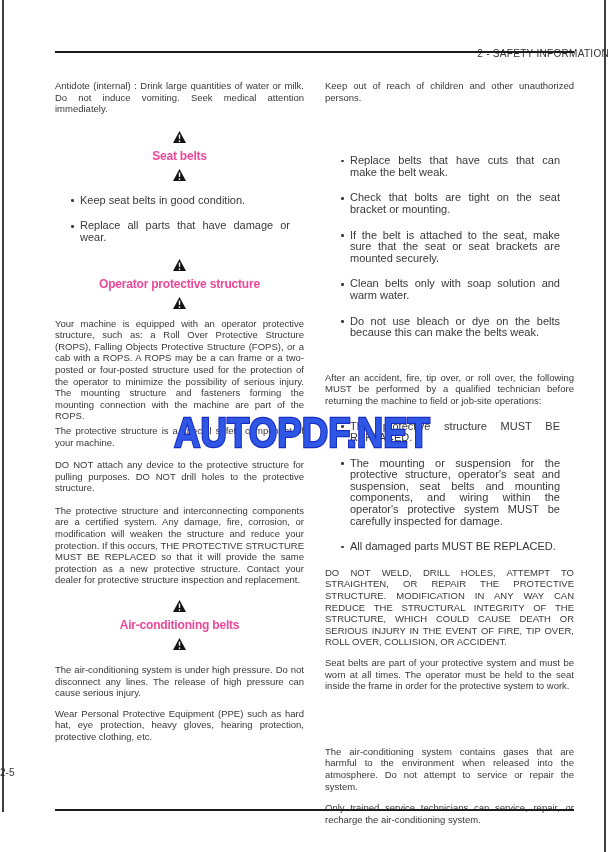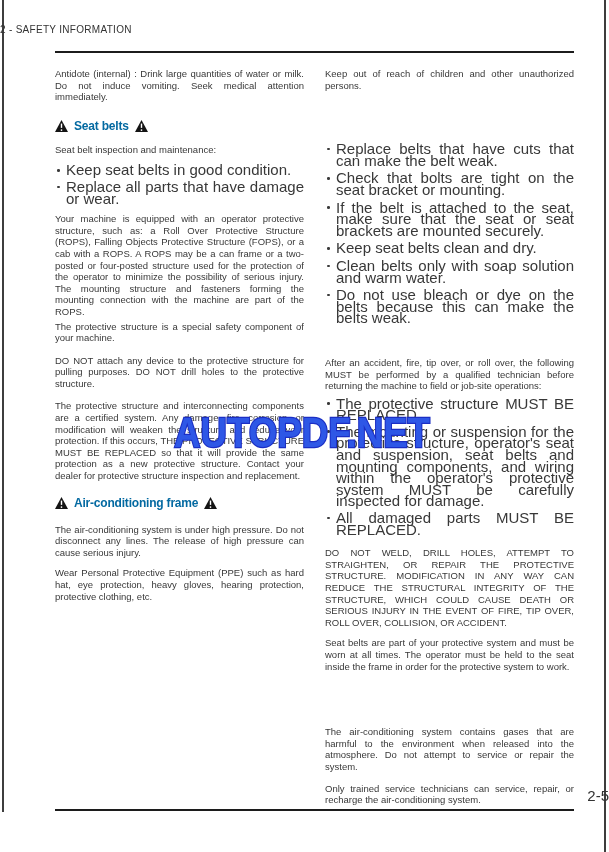--- a/index.html
+++ b/index.html
@@ -1,35 +1,35 @@
 <!DOCTYPE html>
 <html><head>
 <meta charset="utf-8">
 <style>
   html,body{margin:0;padding:0;background:#fff;}
   .page{position:relative;width:609px;height:852px;background:#ffffff;overflow:hidden;
         font-family:"Liberation Sans", sans-serif;color:#383838;}
   .edge{position:absolute;background:#3d3d3d;}
   .edge-l{left:2px;top:0;width:2px;height:812px;}
   .edge-r{right:3px;top:0;width:2px;height:852px;}
-  .header{position:absolute;top:24px;left:0;width:100%;text-align:left;
+  .header{position:absolute;top:48px;left:0;width:100%;text-align:right;
           font-size:10px;letter-spacing:.3px;color:#333;}
   .hrule{position:absolute;left:55px;width:519px;height:2px;background:#1c1c1c;}
   .hrule.top{top:51px;}
   .hrule.bottom{top:809px;}
-  .footer{position:absolute;top:787px;left:0;width:100%;text-align:right;
-          font-size:15px;color:#333;}
-  .cols{position:absolute;left:55px;top:68px;width:519px;display:flex;gap:21px;}
+  .footer{position:absolute;top:767px;left:0;width:100%;text-align:left;
+          font-size:10px;color:#333;}
+  .cols{position:absolute;left:55px;top:80px;width:519px;display:flex;gap:21px;}
   .col{width:252.5px;}
   p.body{margin:0;font-size:9.5px;line-height:11.6px;text-align:justify;color:#383838;}
   h2.sec{margin:0;display:flex;align-items:center;gap:6px;font-size:12px;font-weight:bold;
-         color:#0369a1;white-space:nowrap;letter-spacing:-0.2px;}
+         color:#ec4899;white-space:nowrap;letter-spacing:-0.2px;flex-direction:column;}
   .tri{display:inline-flex;flex:0 0 auto;}
   ul.blist{margin:0;padding:0;list-style:none;}
-  ul.blist li{position:relative;margin:0;padding-left:11px;font-size:15px;line-height:11.6px;
+  ul.blist li{position:relative;margin:14px;padding-left:11px;font-size:11px;line-height:11.6px;
               text-align:justify;color:#383838;}
   ul.blist li + li{margin-top:5px;}
   ul.blist.wide li + li{margin-top:6px;}
   ul.blist li::before{content:"";position:absolute;left:2px;top:4.6px;width:2.6px;height:2.6px;
               background:#3a3a3a;border-radius:50%;}
   .watermark{position:absolute;left:168px;top:404px;z-index:5;}
   .watermark text{font-family:"Liberation Sans", sans-serif;font-weight:bold;}
 </style>
 </head>
 <body>
@@ -57,42 +57,58 @@
         <span>Seat belts</span>
         <span class="tri">
             <svg width="13" height="12" viewBox="0 0 24 22">
               <path d="M12 0 L24 22 H0 Z" fill="#141414"></path>
               <rect x="10.7" y="6.5" width="2.6" height="8" fill="#fff"></rect>
               <circle cx="12" cy="18.4" r="1.6" fill="#fff"></circle>
             </svg>
           </span>
       </h2>
 
-      <p class="body" style="margin-top:11px">Seat belt inspection and maintenance:</p>
 
       <ul class="blist" style="margin-top:9px">
         <li>Keep seat belts in good condition.</li>
         <li>Replace all parts that have damage or wear.</li>
       </ul>
 
+      <h2 class="sec" style="margin-top:15px">
+        <span class="tri">
+            <svg width="13" height="12" viewBox="0 0 24 22">
+              <path d="M12 0 L24 22 H0 Z" fill="#141414"></path>
+              <rect x="10.7" y="6.5" width="2.6" height="8" fill="#fff"></rect>
+              <circle cx="12" cy="18.4" r="1.6" fill="#fff"></circle>
+            </svg>
+          </span>
+        <span>Operator protective structure</span>
+        <span class="tri">
+            <svg width="13" height="12" viewBox="0 0 24 22">
+              <path d="M12 0 L24 22 H0 Z" fill="#141414"></path>
+              <rect x="10.7" y="6.5" width="2.6" height="8" fill="#fff"></rect>
+              <circle cx="12" cy="18.4" r="1.6" fill="#fff"></circle>
+            </svg>
+          </span>
+      </h2>
 
       <p class="body" style="margin-top:9px">Your machine is equipped with an operator protective structure, such as:  a Roll Over Protective Structure (ROPS), Falling Objects Protective Structure (FOPS), or a cab with a ROPS. A ROPS may be a can frame or a two-posted or four-posted structure used for the protection of the operator to minimize the possibility of serious injury.  The mounting structure and fasteners forming the mounting connection with the machine are part of the ROPS.</p>
       <p class="body" style="margin-top:3px">The protective structure is a special safety component of your machine.</p>
       <p class="body" style="margin-top:11px">DO NOT attach any device to the protective structure for pulling purposes.  DO NOT drill holes to the protective structure.</p>
       <p class="body" style="margin-top:11px">The protective structure and interconnecting components are a certified system.  Any damage, fire, corrosion, or modification will weaken the structure and reduce your protection.  If this occurs, THE PROTECTIVE STRUCTURE MUST BE REPLACED so that it will provide the same protection as a new protective structure.  Contact your dealer for protective structure inspection and replacement.</p>
 
       <h2 class="sec" style="margin-top:14px">
         <span class="tri">
             <svg width="13" height="12" viewBox="0 0 24 22">
               <path d="M12 0 L24 22 H0 Z" fill="#141414"></path>
               <rect x="10.7" y="6.5" width="2.6" height="8" fill="#fff"></rect>
               <circle cx="12" cy="18.4" r="1.6" fill="#fff"></circle>
             </svg>
           </span>
-        <span>Air-conditioning frame</span>
+        <span>Air-conditioning belts</span>
         <span class="tri">
             <svg width="13" height="12" viewBox="0 0 24 22">
               <path d="M12 0 L24 22 H0 Z" fill="#141414"></path>
               <rect x="10.7" y="6.5" width="2.6" height="8" fill="#fff"></rect>
               <circle cx="12" cy="18.4" r="1.6" fill="#fff"></circle>
             </svg>
           </span>
       </h2>
 
       <p class="body" style="margin-top:14px">The air-conditioning system is under high pressure.  Do not disconnect any lines.  The release of high pressure can cause serious injury.</p>
@@ -101,21 +117,20 @@
       <p class="body" style="margin-top:9px">Wear Personal Protective Equipment (PPE) such as hard hat, eye protection, heavy gloves, hearing protection, protective clothing, etc.</p>
     </div>
 
     <div class="col">
       <p class="body">Keep out of reach of children and other unauthorized persons.</p>
 
       <ul class="blist wide" style="margin-top:52px">
         <li>Replace belts that have cuts that can make the belt weak.</li>
         <li>Check that bolts are tight on the seat bracket or mounting.</li>
         <li>If the belt is attached to the seat, make sure that the seat or seat brackets are mounted securely.</li>
-        <li>Keep seat belts clean and dry.</li>
         <li>Clean belts only with soap solution and warm water.</li>
         <li>Do not use bleach or dye on the belts because this can make the belts weak.</li>
       </ul>
 
       <p class="body" style="margin-top:33px">After an accident, fire, tip over, or roll over, the following MUST be performed by a qualified technician before returning the machine to field or job-site operations:</p>
 
       <ul class="blist" style="margin-top:6px">
         <li>The protective structure MUST BE REPLACED.</li>
         <li>The mounting or suspension for the protective structure, operator's seat and suspension, seat belts and mounting components, and wiring within the operator's protective system MUST be carefully inspected for damage.</li>
         <li>All damaged parts MUST BE REPLACED.</li>

